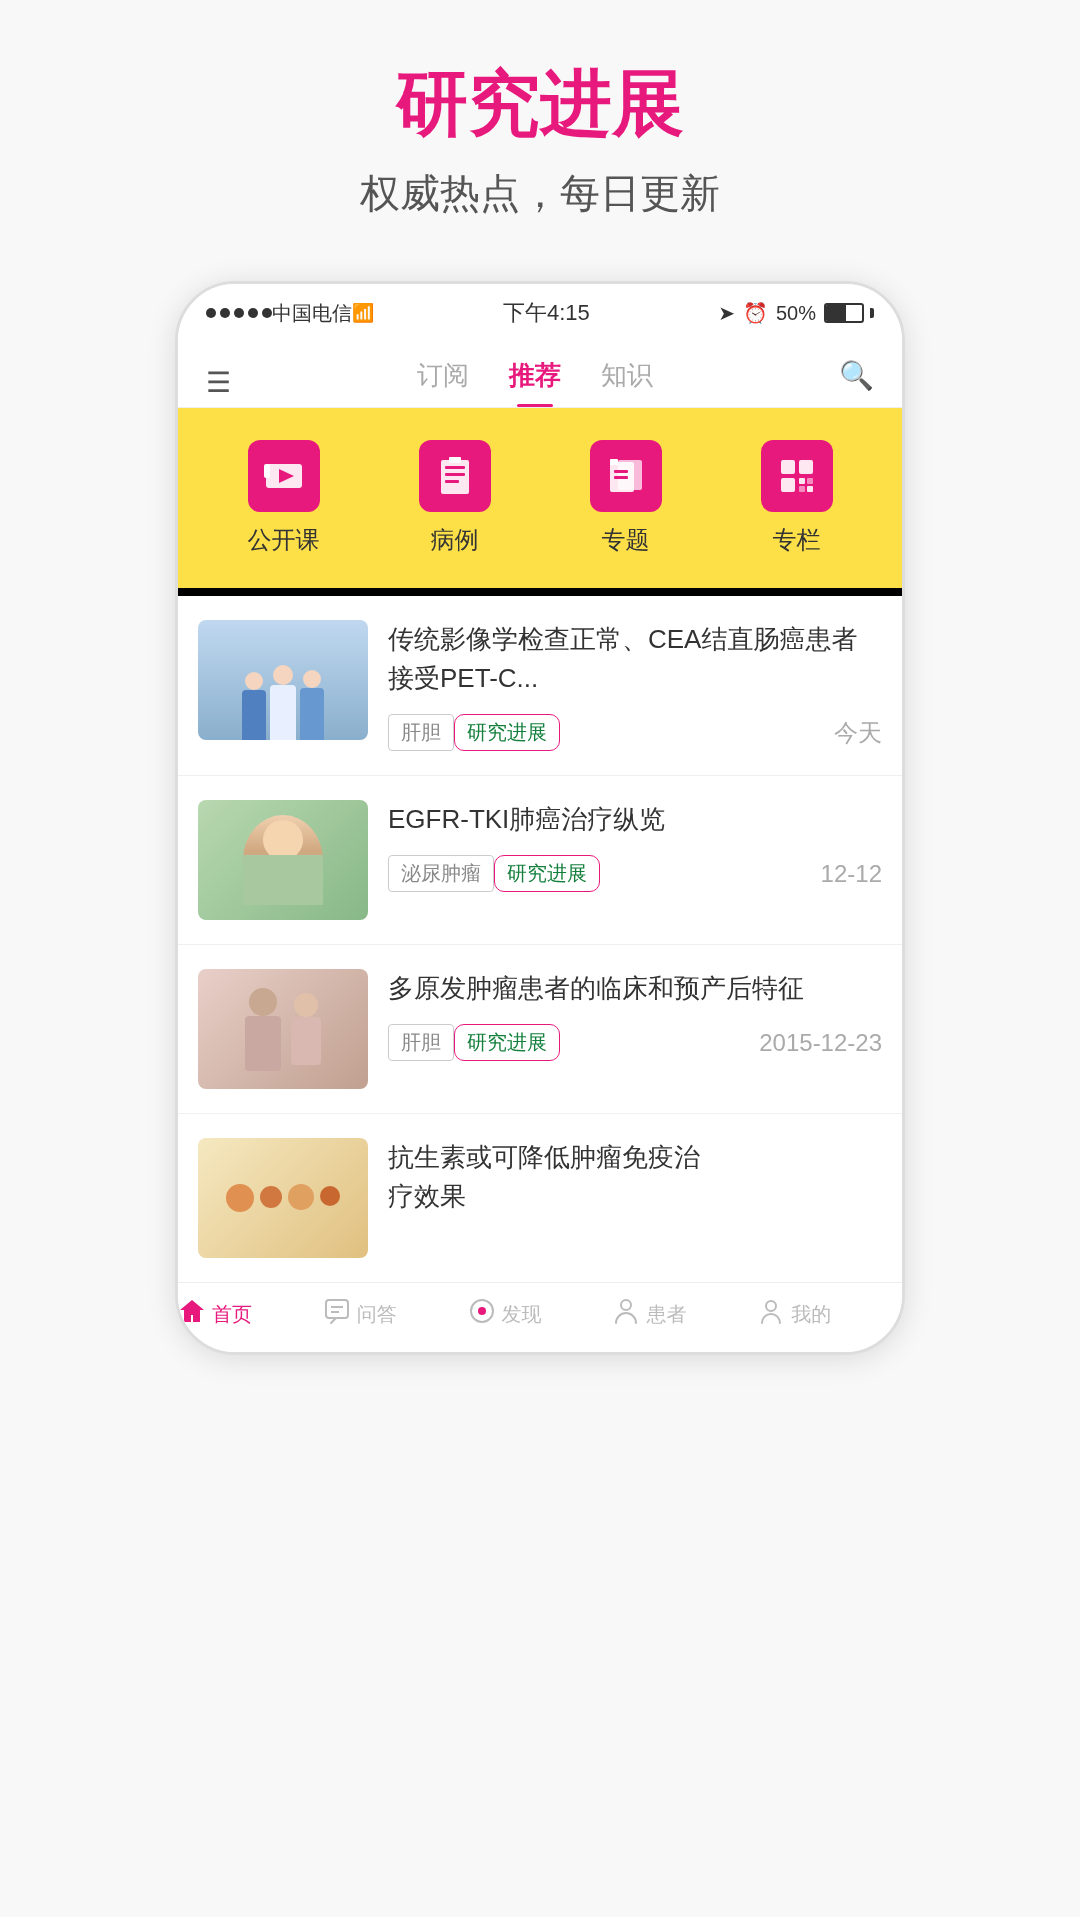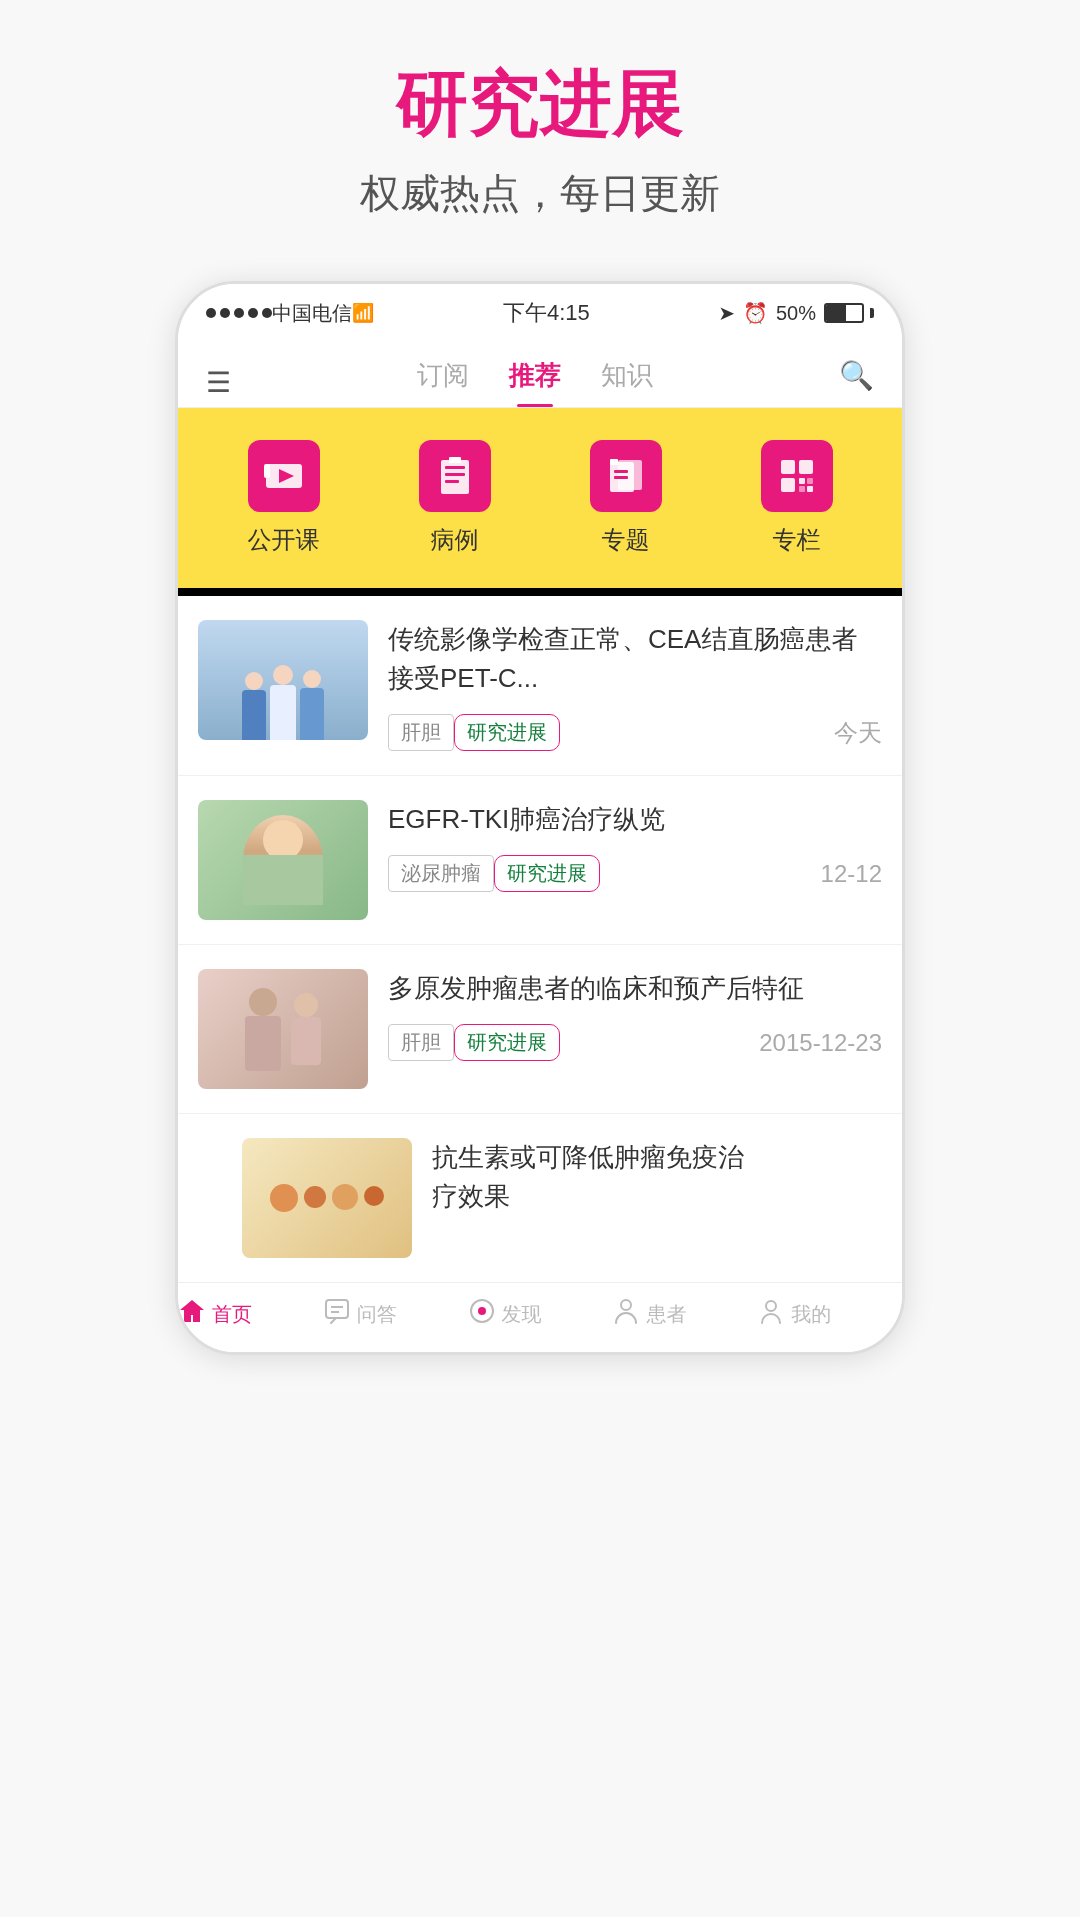--- a/index.html
+++ b/index.html
@@ -455,21 +455,21 @@
       <div class="news-content">
         <div class="news-title">多原发肿瘤患者的临床和预产后特征</div>
         <div class="news-meta">
           <span class="tag">肝胆</span>
           <span class="tag tag-pink">研究进展</span>
           <span class="news-date">2015-12-23</span>
         </div>
       </div>
     </div>
 
-    <div class="news-item" style="border-bottom:none;margin-left:44px;">
+    <div class="news-item" style="border-bottom:none;">
       <div class="news-thumb thumb-food">
         <div class="thumb-food-inner" style="display:flex;align-items:center;justify-content:center;">
           <div style="display:flex;gap:6px;align-items:flex-end;">
             <div style="width:28px;height:28px;background:#e09050;border-radius:50%;"></div>
             <div style="width:22px;height:22px;background:#d07840;border-radius:50%;margin-bottom:4px;"></div>
             <div style="width:26px;height:26px;background:#e0a060;border-radius:50%;margin-bottom:2px;"></div>
             <div style="width:20px;height:20px;background:#c86830;border-radius:50%;margin-bottom:6px;"></div>
           </div>
         </div>
       </div>

